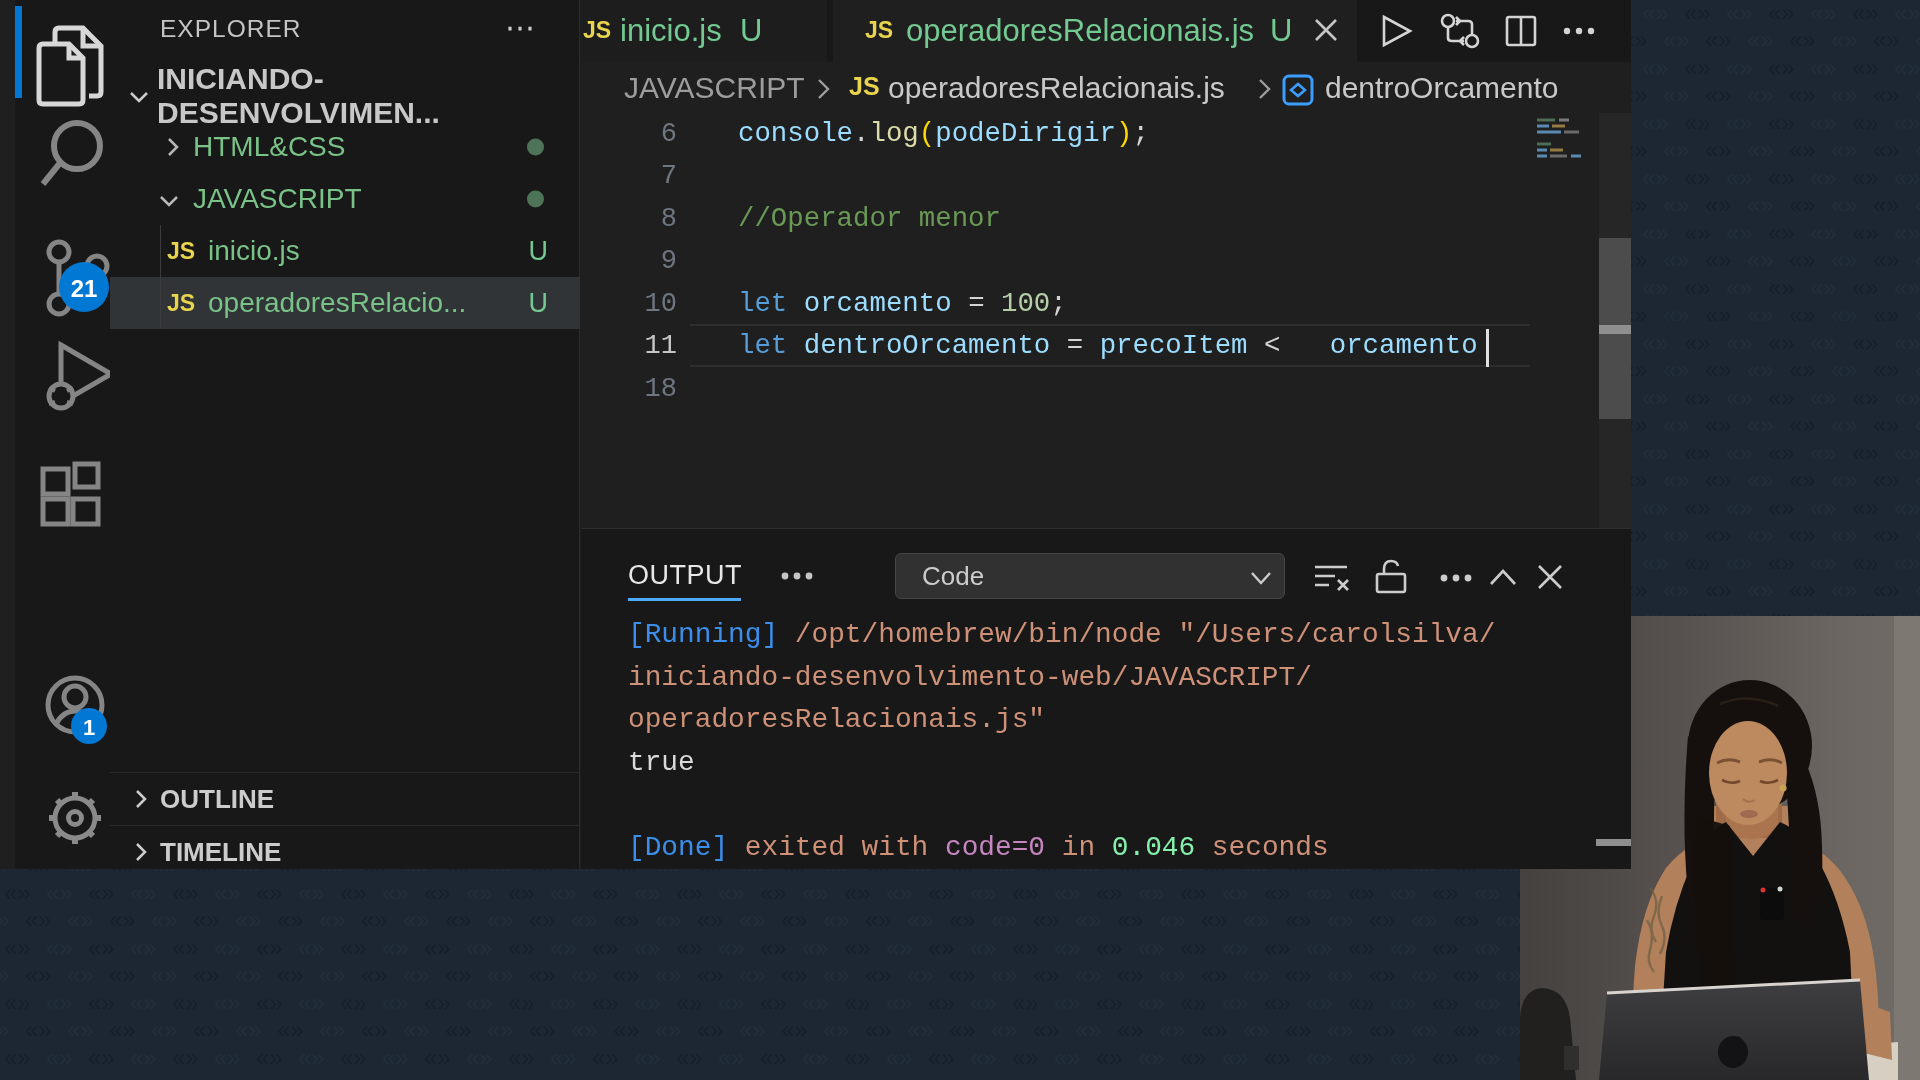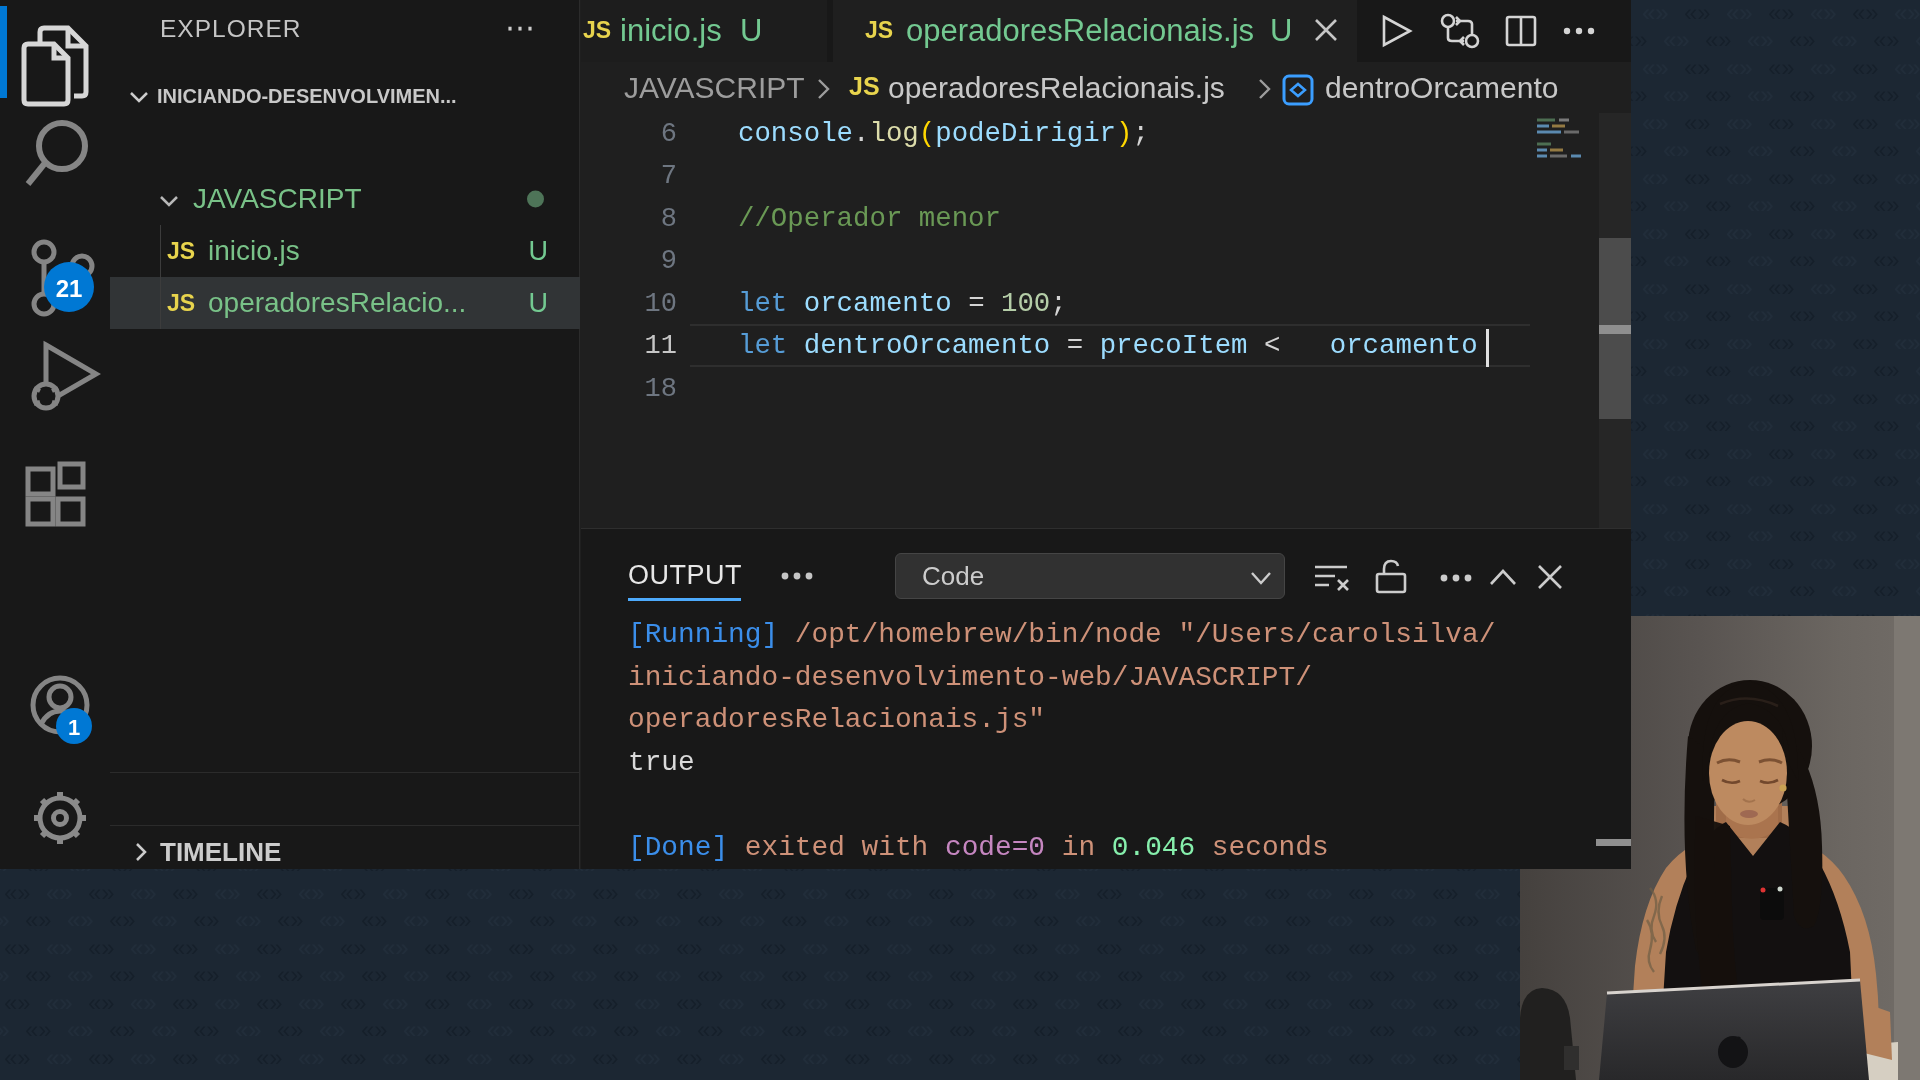--- a/index.html
+++ b/index.html
@@ -3,21 +3,21 @@
 <meta charset="utf-8">
 <style>
   * { margin:0; padding:0; box-sizing:border-box; }
   html,body { width:1920px; height:1080px; overflow:hidden; background:#1b2735; }
   body { font-family:"Liberation Sans", sans-serif; position:relative; }
   .abs { position:absolute; }
   #wall { left:0; top:0; }
   #cam { left:1520px; top:616px; width:400px; height:464px; }
   #vsc { left:0; top:0; width:1631px; height:869px; background:#1f1f1f; overflow:hidden; }
   
-  #abar { left:0; top:0; width:110px; height:869px; background:#181818; }
+  #abar { left:15px; top:0; width:110px; height:869px; background:#181818; }
   #abar .ind { position:absolute; left:0; top:6px; width:7px; height:92px; background:#0078d4; }
   
   #sbar { left:110px; top:0; width:470px; height:869px; background:#181818; color:#cccccc; border-right:1px solid #2b2b2b;}
   .sbhead { position:absolute; left:50px; top:15px; font-size:24.5px; letter-spacing:1px; color:#c5c5c5; }
   .row { position:absolute; left:0; width:470px; height:52px; }
   .rowin { position:absolute; top:50%; transform:translateY(-50%); }
   .green { color:#79c288; }
   .jsbadge { font-weight:bold; color:#e8d44d; font-size:23px; }
   .udot { position:absolute; right:32px; top:50%; transform:translateY(-50%); color:#73c991; font-size:27px; }
   .gdot { position:absolute; right:36px; top:50%; transform:translateY(-50%); width:17px; height:17px; border-radius:50%; background:#4e7458; }
@@ -191,23 +191,30 @@
     </svg>
   </div>
   <div id="sbar" class="abs">
     <div class="sbhead">EXPLORER</div>
     <div class="abs" style="left:395px;top:10px;color:#cccccc;font-size:30px;letter-spacing:3px;">⋯</div>
 
     <div class="row" style="top:70px;">
       <svg class="abs" style="left:18px;top:16px" width="22" height="22">
           <path d="M3 7 L11 15 L19 7" stroke="#cccccc" stroke-width="2.5" fill="none"></path>
         </svg>
-      <div class="rowin" style="left:47px;font-weight:bold;font-size:20px;color:#c8c8c8;">INICIANDO-DESENVOLVIMEN...</div>
-    </div>
-
+      <div class="rowin" style="left:47px;font-weight:bold;font-size:30px;color:#c8c8c8;">INICIANDO-DESENVOLVIMEN...</div>
+    </div>
+
+    <div class="row" style="top:121px;">
+      <svg class="abs" style="left:52px;top:15px" width="22" height="22">
+          <path d="M7 3 L15 11 L7 19" stroke="#b8b8b8" stroke-width="2.5" fill="none"></path>
+        </svg>
+      <div class="rowin green" style="left:83px;font-size:28px;">HTML&amp;CSS</div>
+      <div class="gdot"></div>
+    </div>
 
     <div class="row" style="top:173px;">
       <svg class="abs" style="left:48px;top:18px" width="22" height="22">
           <path d="M3 6 L11 14 L19 6" stroke="#b8b8b8" stroke-width="2.5" fill="none"></path>
         </svg>
       <div class="rowin green" style="left:83px;font-size:28px;">JAVASCRIPT</div>
       <div class="gdot"></div>
     </div>
 
     <div class="row" style="top:225px;">
@@ -217,20 +224,26 @@
     </div>
 
     <div class="row" style="top:277px;background:#313436;">
       <div class="rowin jsbadge" style="left:57px;">JS</div>
       <div class="rowin green" style="left:98px;font-size:28px;">operadoresRelacio...</div>
       <div class="udot">U</div>
     </div>
     <div class="abs" style="left:50px;top:225px;width:1px;height:104px;background:#3c3c3c;"></div>
 
     <div class="abs" style="left:0;top:772px;width:470px;height:1px;background:#2b2b2b;"></div>
+    <div class="row" style="top:773px;">
+      <svg class="abs" style="left:20px;top:15px" width="22" height="22">
+          <path d="M7 3 L15 11 L7 19" stroke="#cccccc" stroke-width="2.5" fill="none"></path>
+        </svg>
+      <div class="rowin" style="left:50px;font-weight:bold;font-size:26px;">OUTLINE</div>
+    </div>
     <div class="abs" style="left:0;top:825px;width:470px;height:1px;background:#2b2b2b;"></div>
     <div class="row" style="top:826px;">
       <svg class="abs" style="left:20px;top:15px" width="22" height="22">
           <path d="M7 3 L15 11 L7 19" stroke="#cccccc" stroke-width="2.5" fill="none"></path>
         </svg>
       <div class="rowin" style="left:50px;font-weight:bold;font-size:26px;">TIMELINE</div>
     </div>
   </div>
   <div id="ed" class="abs">
     <div id="tabs">

